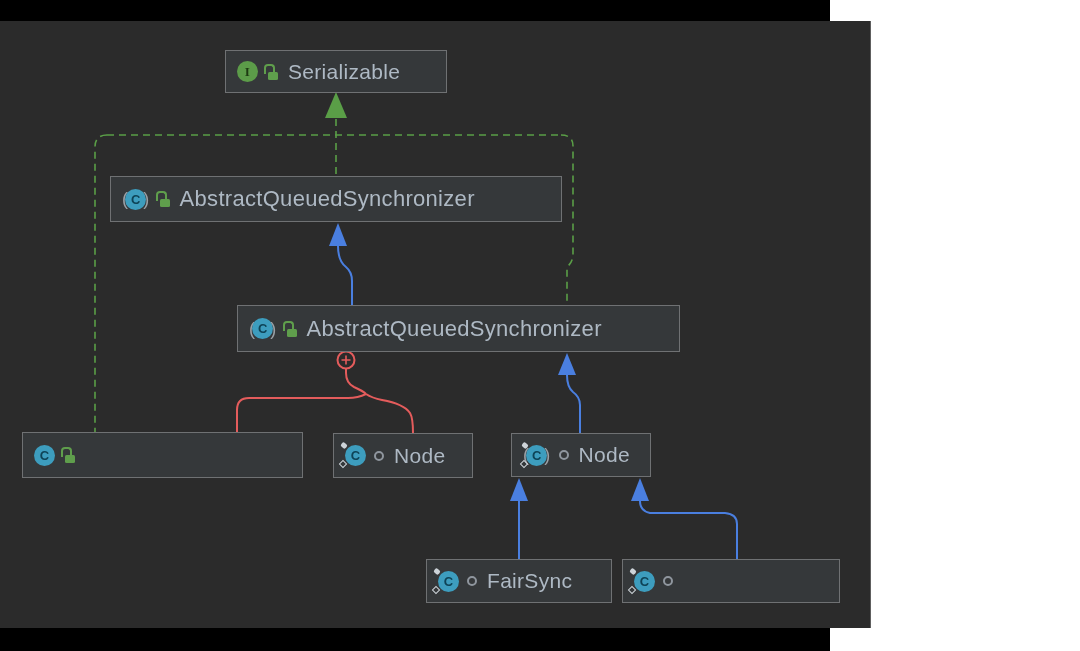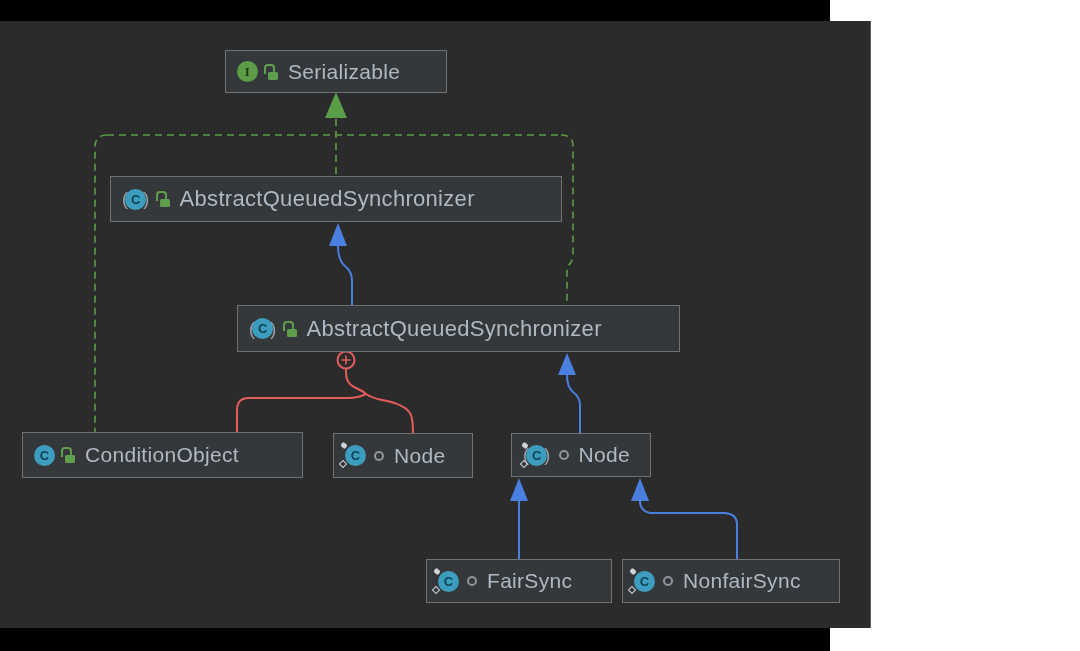--- a/index.html
+++ b/index.html
@@ -107,21 +107,20 @@
       <span class="paren l">(</span>
       <span class="circ c">C</span>
       <span class="paren r">)</span>
       <span class="lock"></span>
       <span class="node-label">AbstractQueuedSynchronizer</span>
     </div>
 
     <div class="node" id="n-condition">
       <span class="circ c">C</span>
       <span class="lock"></span>
-      <span class="node-label">ConditionObject</span>
     </div>
 
     <div class="node" id="n-node">
       <span class="static-wrap">
         <span class="circ c">C</span>
       </span>
       <span class="pkg"></span>
       <span class="node-label">Node</span>
     </div>
 
@@ -141,17 +140,16 @@
       </span>
       <span class="pkg"></span>
       <span class="node-label">FairSync</span>
     </div>
 
     <div class="node" id="n-nonfairsync">
       <span class="static-wrap">
         <span class="circ c">C</span>
       </span>
       <span class="pkg"></span>
-      <span class="node-label">NonfairSync</span>
     </div>
 
   </div>
 </div>
 
 </body></html>

